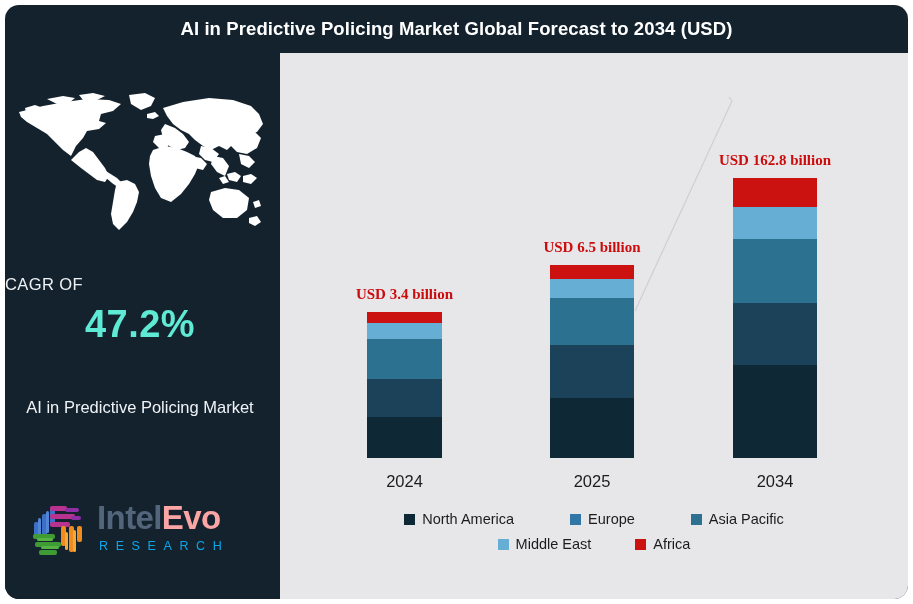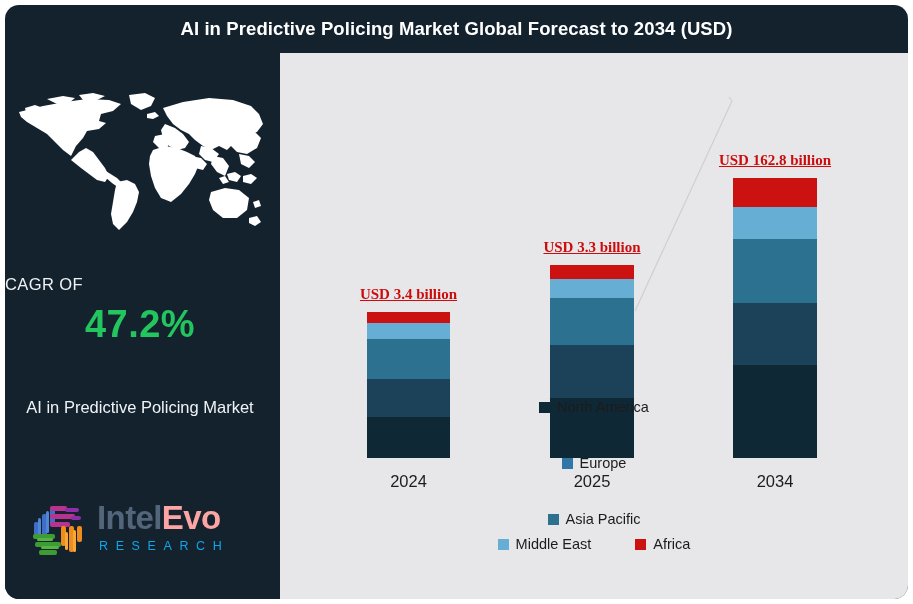--- a/index.html
+++ b/index.html
@@ -85,21 +85,21 @@
     color: #eef2f5;
     font-size: 16.5px;
     letter-spacing: 0.4px;
   }
   #cagr-value {
     position: absolute;
     left: 0;
     top: 250px;
     width: 270px;
     text-align: center;
-    color: #22c55e;
+    color: #5eead4;
     font-size: 38px;
     font-weight: bold;
     letter-spacing: 0.5px;
   }
   #sidebar-subtitle {
     position: absolute;
     left: 14px;
     top: 341px;
     width: 242px;
     text-align: center;
@@ -190,21 +190,20 @@
 
   .bar-value {
     position: absolute;
     left: 50%;
     transform: translateX(-50%);
     color: #cc0c0c;
     font-family: "Liberation Serif", serif;
     font-size: 15px;
     font-weight: bold;
     white-space: nowrap;
-    text-decoration: underline;
   }
   .bar-xlabel {
     position: absolute;
     left: 50%;
     transform: translateX(-50%);
     bottom: -33px;
     color: #1c1c1c;
     font-size: 16.5px;
     white-space: nowrap;
   }
@@ -350,33 +349,33 @@
     <div id="panel">
 
       <div class="connector">
         <svg viewBox="0 0 628 546" xmlns="http://www.w3.org/2000/svg" preserveAspectRatio="none">
           <line x1="355" y1="258" x2="452" y2="48" stroke="#cfcfd3" stroke-width="1.2"></line>
           <line x1="452" y1="48" x2="449" y2="44" stroke="#cfcfd3" stroke-width="1.2"></line>
         </svg>
       </div>
 
       <div id="plot">
-          <div class="bar-group" style="left: 87px; width: 83px; height: 146px;">
+          <div class="bar-group" style="left: 87px; width: 75px; height: 146px;">
             <div class="bar-value" style="top: -26px;">USD 3.4 billion</div>
             <div class="bar-stack" style="height: 146px;">
               <div class="seg" style="height: 11px; background: rgb(204, 17, 17);"></div>
               <div class="seg" style="height: 16px; background: rgb(103, 174, 212);"></div>
               <div class="seg" style="height: 40px; background: rgb(44, 113, 144);"></div>
               <div class="seg" style="height: 38px; background: rgb(27, 66, 89);"></div>
               <div class="seg" style="height: 41px; background: rgb(15, 40, 54);"></div>
             </div>
             <div class="bar-xlabel">2024</div>
           </div>
           <div class="bar-group" style="left: 270px; width: 84px; height: 193px;">
-            <div class="bar-value" style="top: -26px;">USD 3.3 billion</div>
+            <div class="bar-value" style="top: -26px;">USD 6.5 billion</div>
             <div class="bar-stack" style="height: 193px;">
               <div class="seg" style="height: 14px; background: rgb(204, 17, 17);"></div>
               <div class="seg" style="height: 19px; background: rgb(103, 174, 212);"></div>
               <div class="seg" style="height: 47px; background: rgb(44, 113, 144);"></div>
               <div class="seg" style="height: 53px; background: rgb(27, 66, 89);"></div>
               <div class="seg" style="height: 60px; background: rgb(15, 40, 54);"></div>
             </div>
             <div class="bar-xlabel">2025</div>
           </div>
           <div class="bar-group" style="left: 453px; width: 84px; height: 280px;">
@@ -386,21 +385,21 @@
               <div class="seg" style="height: 32px; background: rgb(103, 174, 212);"></div>
               <div class="seg" style="height: 64px; background: rgb(44, 113, 144);"></div>
               <div class="seg" style="height: 62px; background: rgb(27, 66, 89);"></div>
               <div class="seg" style="height: 93px; background: rgb(15, 40, 54);"></div>
             </div>
             <div class="bar-xlabel">2034</div>
           </div>
         </div>
 
       <div id="legend">
-          <div class="legend-row" style="gap: 40px; flex-direction: column;">
+          <div class="legend-row" style="gap: 56px;">
             <div class="legend-item">
               <span class="legend-swatch" style="background: rgb(15, 40, 54);"></span>
               <span class="legend-label">North America</span>
             </div>
             <div class="legend-item">
               <span class="legend-swatch" style="background: rgb(48, 119, 168);"></span>
               <span class="legend-label">Europe</span>
             </div>
             <div class="legend-item">
               <span class="legend-swatch" style="background: rgb(44, 113, 144);"></span>

